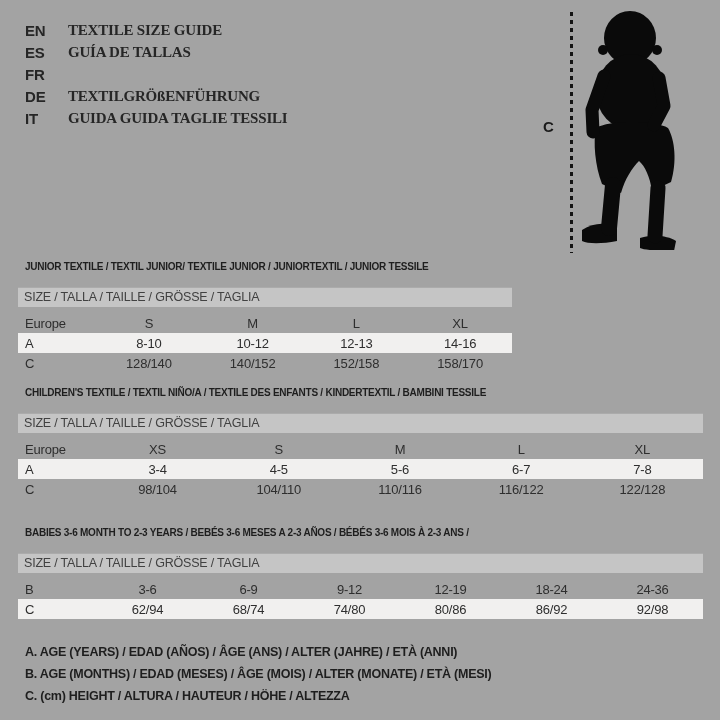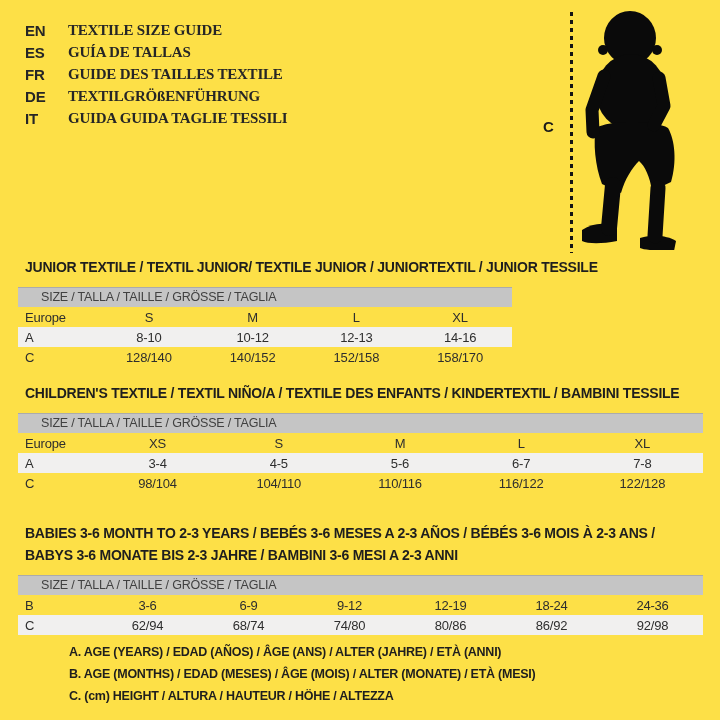--- a/index.html
+++ b/index.html
@@ -1,17 +1,17 @@
 <!DOCTYPE html>
 <html><head>
 <meta charset="utf-8">
 <style>
   html,body{margin:0;padding:0;background:#fff;}
   .page{
-    position:relative;width:720px;height:720px;background:#fde047;
+    position:relative;width:720px;height:720px;background:#a3a3a3;
     font-family:"Liberation Sans",sans-serif;color:#262626;overflow:hidden;
   }
 
   
   .langs{position:absolute;top:19px;left:25px;}
   .lang-row{display:flex;height:22px;align-items:center;}
   .lang-code{width:43px;font-weight:700;font-size:15px;letter-spacing:-0.2px;}
   .lang-label{font-weight:700;font-size:15px;letter-spacing:-0.2px;white-space:nowrap;font-family:Liberation Serif, serif;}
 
   
@@ -20,49 +20,48 @@
   .c-label{position:absolute;left:543px;top:118px;font-weight:700;font-size:15px;color:#1a1a1a;}
   svg.child{position:absolute;left:580px;top:10px;}
 
   
   #sections{position:absolute;left:18px;top:0;width:702px;}
   .section{position:absolute;left:0;}
   .section:nth-child(1){top:256px;width:494px;}
   .section:nth-child(2){top:382px;width:685px;}
   .section:nth-child(3){top:522px;width:685px;}
   .sec-titles{margin:0 0 9px 7px;}
-  .sec-title{font-weight:700;font-size:14px;line-height:22px;letter-spacing:-0.25px;white-space:nowrap;color:#1e1e1e;}
+  .sec-title{font-weight:700;font-size:10px;line-height:22px;letter-spacing:-0.25px;white-space:nowrap;color:#1e1e1e;}
   .size-bar{height:19px;line-height:19px;background:#c5c5c5;border-top:1px solid #ababab;
-    padding-left:23px;font-size:12.5px;color:#414141;letter-spacing:-0.2px;}
-  table.size-table{width:100%;border-collapse:collapse;table-layout:fixed;margin-top:0;}
+    padding-left:6px;font-size:12.5px;color:#414141;letter-spacing:-0.2px;}
+  table.size-table{width:100%;border-collapse:collapse;table-layout:fixed;margin-top:6px;}
   table.size-table td{height:20px;font-size:13px;letter-spacing:-0.2px;text-align:center;padding:0;color:#2e2e2e;}
   table.size-table td.row-label{width:72px;text-align:left;padding-left:7px;}
   tr.shaded{background:#f1f0ef;}
 
   
   .footnotes{position:absolute;left:25px;top:641px;}
-  .footnote{font-weight:700;font-size:12.5px;line-height:22px;letter-spacing:-0.25px;white-space:nowrap;color:#1e1e1e;margin-left:44px;}
+  .footnote{font-weight:700;font-size:12.5px;line-height:22px;letter-spacing:-0.25px;white-space:nowrap;color:#1e1e1e;}
 </style>
 </head>
 <body>
 
 <div class="page">
 
   <div class="langs" id="langs">
       <div class="lang-row">
         <span class="lang-code">EN</span>
         <span class="lang-label">TEXTILE SIZE GUIDE</span>
       </div>
       <div class="lang-row">
         <span class="lang-code">ES</span>
         <span class="lang-label">GUÍA DE TALLAS</span>
       </div>
       <div class="lang-row">
         <span class="lang-code">FR</span>
-        <span class="lang-label">GUIDE DES TAILLES TEXTILE</span>
       </div>
       <div class="lang-row">
         <span class="lang-code">DE</span>
         <span class="lang-label">TEXTILGRÖßENFÜHRUNG</span>
       </div>
       <div class="lang-row">
         <span class="lang-code">IT</span>
         <span class="lang-label">GUIDA GUIDA TAGLIE TESSILI</span>
       </div>
     </div>
@@ -150,21 +149,20 @@
               <td class="cell">110/116</td>
               <td class="cell">116/122</td>
               <td class="cell">122/128</td>
             </tr>
           </tbody>
         </table>
       </div>
       <div class="section">
         <div class="sec-titles">
           <div class="sec-title">BABIES 3-6 MONTH TO 2-3 YEARS / BEBÉS 3-6 MESES A 2-3 AÑOS / BÉBÉS 3-6 MOIS À 2-3 ANS /</div>
-          <div class="sec-title">BABYS 3-6 MONATE BIS 2-3 JAHRE / BAMBINI 3-6 MESI A 2-3 ANNI</div>
         </div>
         <div class="size-bar">SIZE / TALLA / TAILLE / GRÖSSE / TAGLIA</div>
         <table class="size-table">
           <tbody>
             <tr>
               <td class="row-label">B</td>
               <td class="cell">3-6</td>
               <td class="cell">6-9</td>
               <td class="cell">9-12</td>
               <td class="cell">12-19</td>

